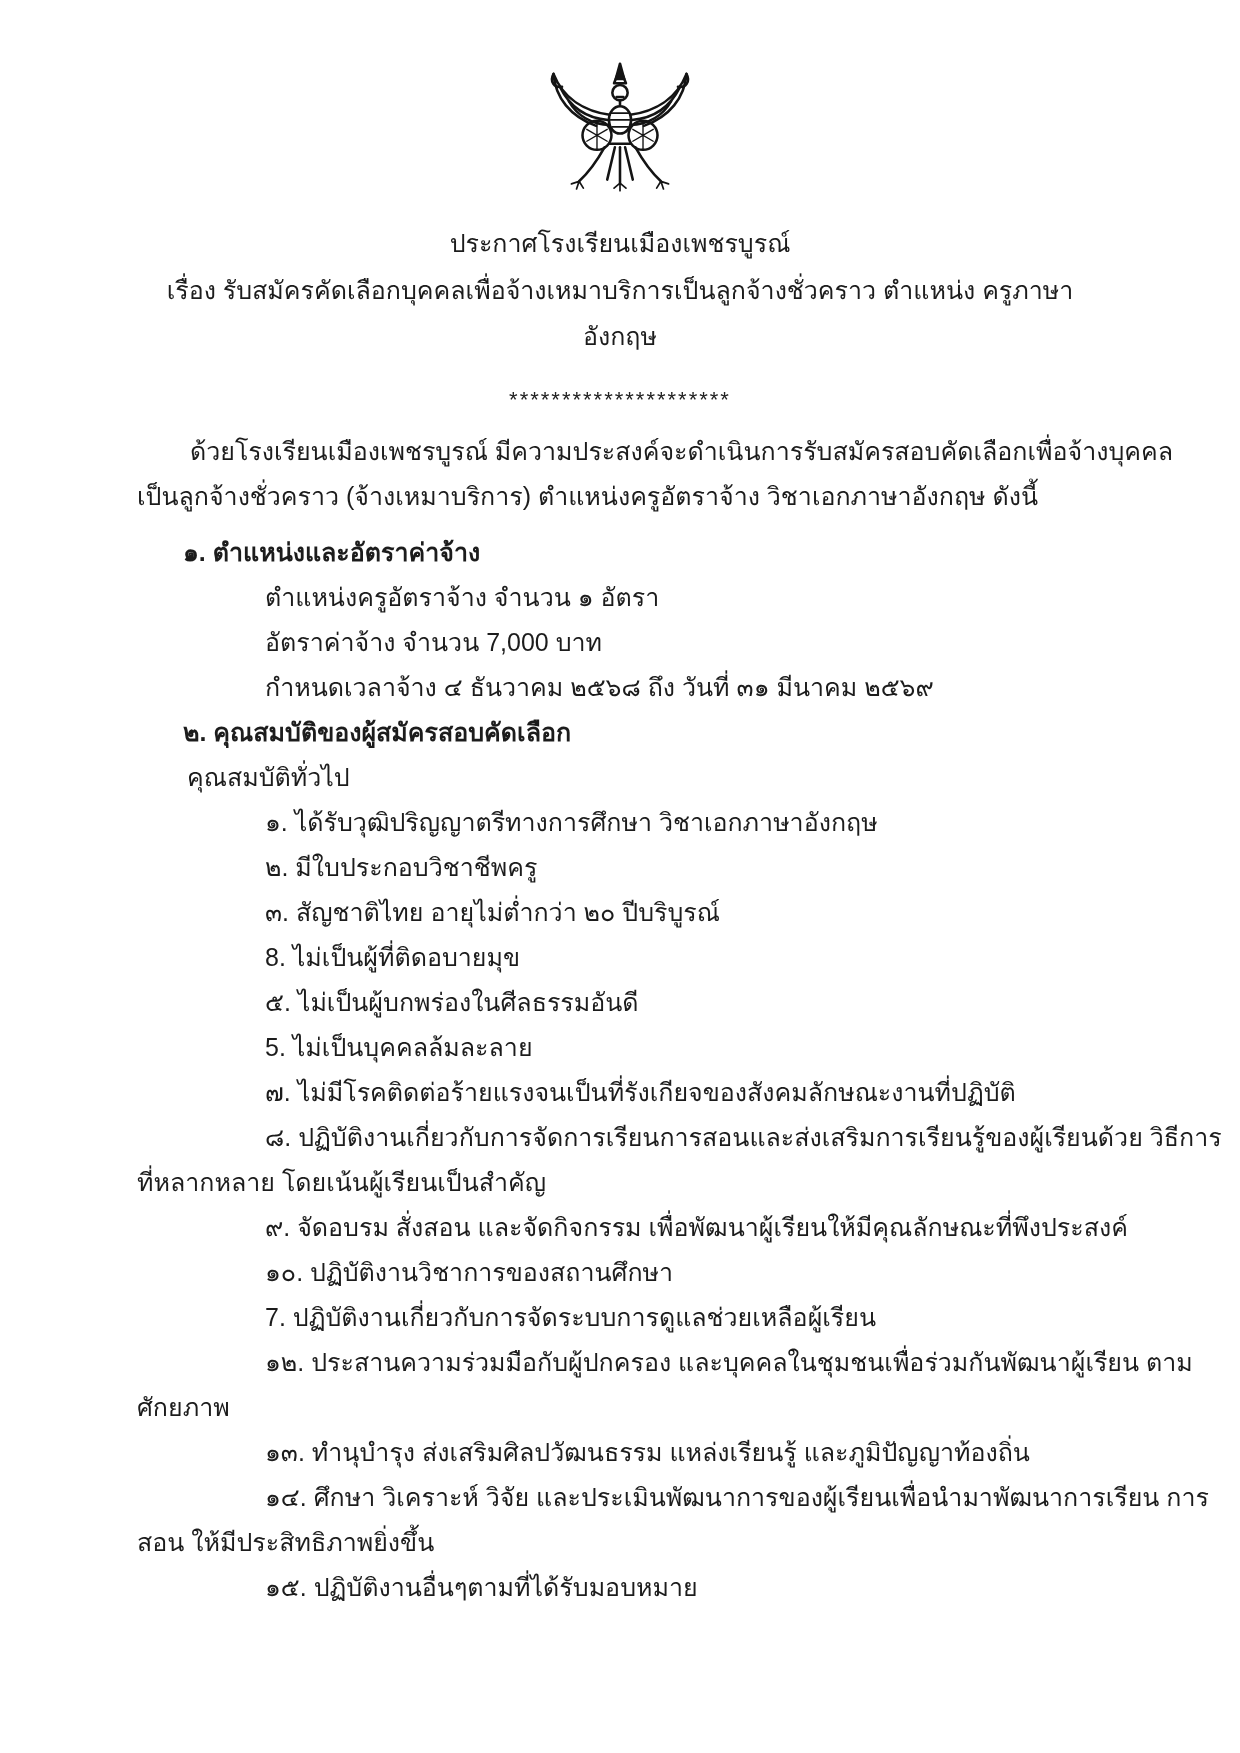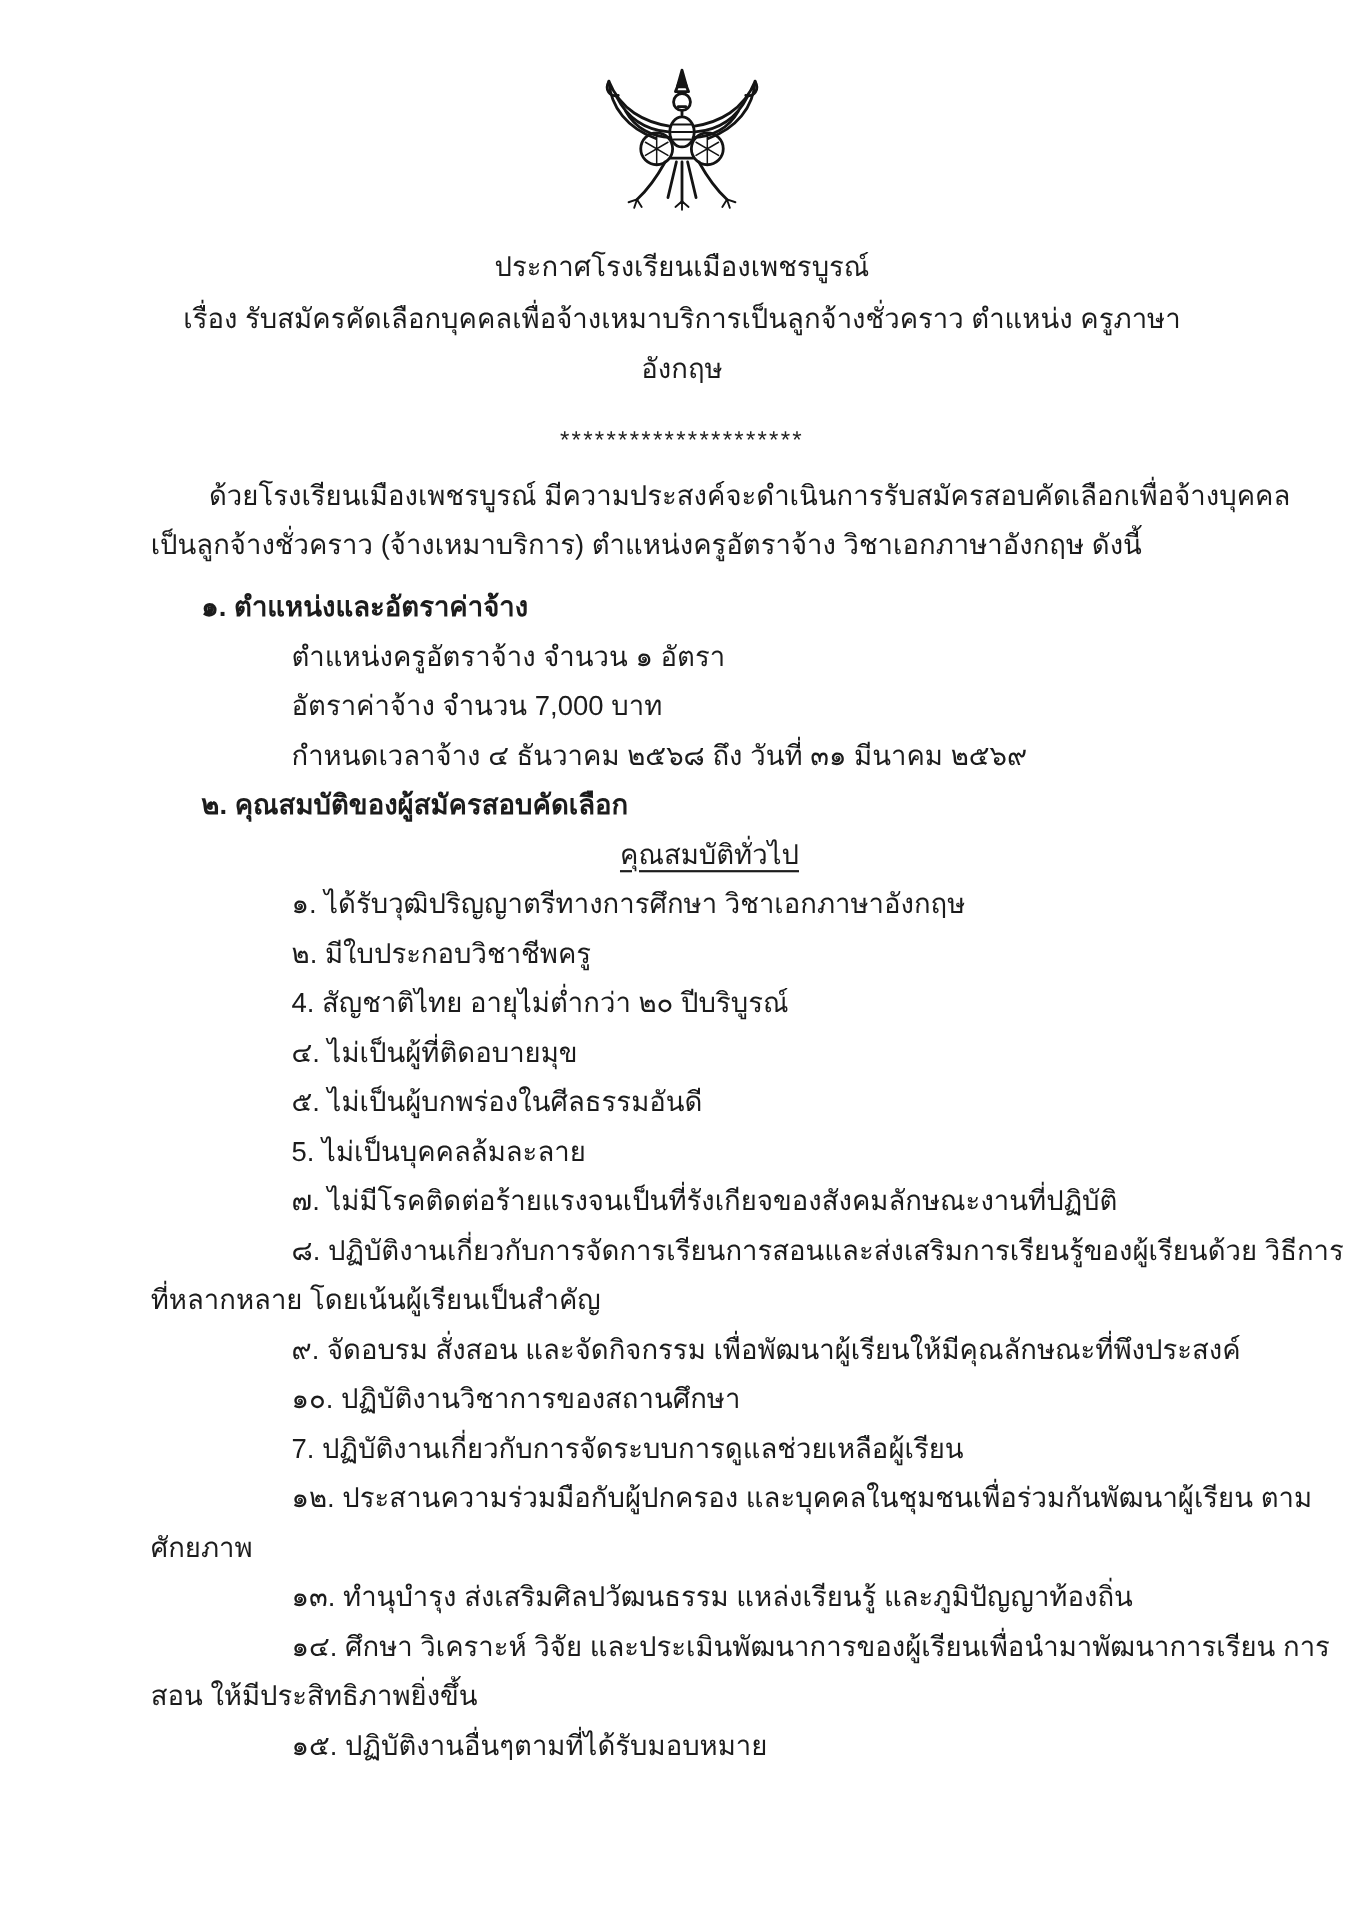--- a/index.html
+++ b/index.html
@@ -43,23 +43,21 @@
     color: #222;
   }
   .ind-first { text-indent: 53px; margin-top: 12px; }
   .h1 {
     font-weight: bold;
     padding-left: 46px;
   }
   .pre-h { margin-top: 11px; }
   .sub-h {
     padding-left: 50px;
-    text-decoration: underline;
     text-underline-offset: 6px;
-    text-align: center;
   }
   .li { padding-left: 128px; }
   .cont { padding-left: 0; }
 </style>
 </head>
 <body>
 
 <div class="page">
 
   <div class="emblem-wrap">
@@ -117,22 +115,22 @@
     <p class="line h1 pre-h">๑. ตำแหน่งและอัตราค่าจ้าง</p>
     <p class="line li">ตำแหน่งครูอัตราจ้าง จำนวน ๑ อัตรา</p>
     <p class="line li">อัตราค่าจ้าง จำนวน 7,000 บาท</p>
     <p class="line li">กำหนดเวลาจ้าง ๔ ธันวาคม ๒๕๖๘ ถึง วันที่ ๓๑ มีนาคม ๒๕๖๙</p>
 
     <p class="line h1">๒. คุณสมบัติของผู้สมัครสอบคัดเลือก</p>
     <p class="line sub-h">คุณสมบัติทั่วไป</p>
 
     <p class="line li">๑. ได้รับวุฒิปริญญาตรีทางการศึกษา วิชาเอกภาษาอังกฤษ</p>
     <p class="line li">๒. มีใบประกอบวิชาชีพครู</p>
-    <p class="line li">4. สัญชาติไทย อายุไม่ต่ำกว่า ๒๐ ปีบริบูรณ์</p>
-    <p class="line li">๔. ไม่เป็นผู้ที่ติดอบายมุข</p>
+    <p class="line li">๓. สัญชาติไทย อายุไม่ต่ำกว่า ๒๐ ปีบริบูรณ์</p>
+    <p class="line li">8. ไม่เป็นผู้ที่ติดอบายมุข</p>
     <p class="line li">๕. ไม่เป็นผู้บกพร่องในศีลธรรมอันดี</p>
     <p class="line li">5. ไม่เป็นบุคคลล้มละลาย</p>
     <p class="line li">๗. ไม่มีโรคติดต่อร้ายแรงจนเป็นที่รังเกียจของสังคมลักษณะงานที่ปฏิบัติ</p>
     <p class="line li">๘. ปฏิบัติงานเกี่ยวกับการจัดการเรียนการสอนและส่งเสริมการเรียนรู้ของผู้เรียนด้วย วิธีการ</p>
     <p class="line cont">ที่หลากหลาย โดยเน้นผู้เรียนเป็นสำคัญ</p>
     <p class="line li">๙. จัดอบรม สั่งสอน และจัดกิจกรรม เพื่อพัฒนาผู้เรียนให้มีคุณลักษณะที่พึงประสงค์</p>
     <p class="line li">๑๐. ปฏิบัติงานวิชาการของสถานศึกษา</p>
     <p class="line li">7. ปฏิบัติงานเกี่ยวกับการจัดระบบการดูแลช่วยเหลือผู้เรียน</p>
     <p class="line li">๑๒. ประสานความร่วมมือกับผู้ปกครอง และบุคคลในชุมชนเพื่อร่วมกันพัฒนาผู้เรียน ตาม</p>
     <p class="line cont">ศักยภาพ</p>

